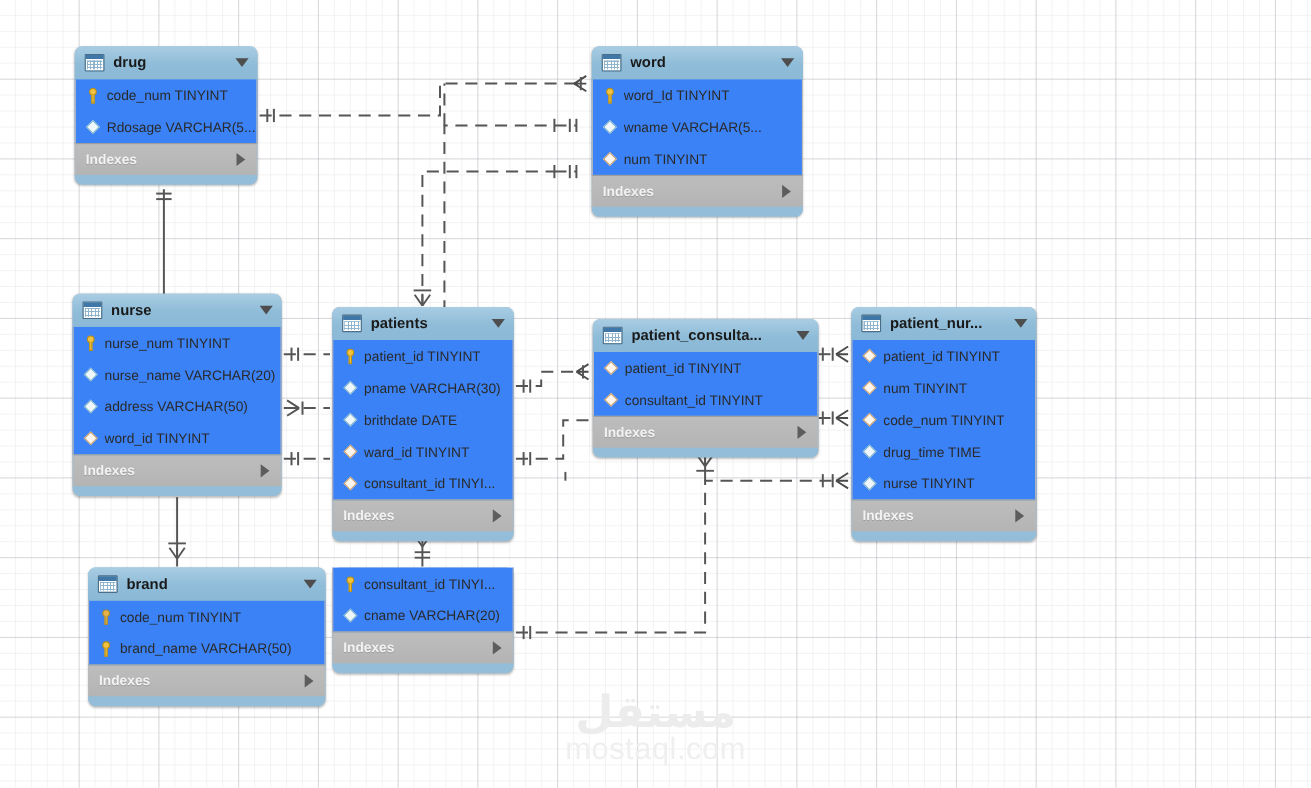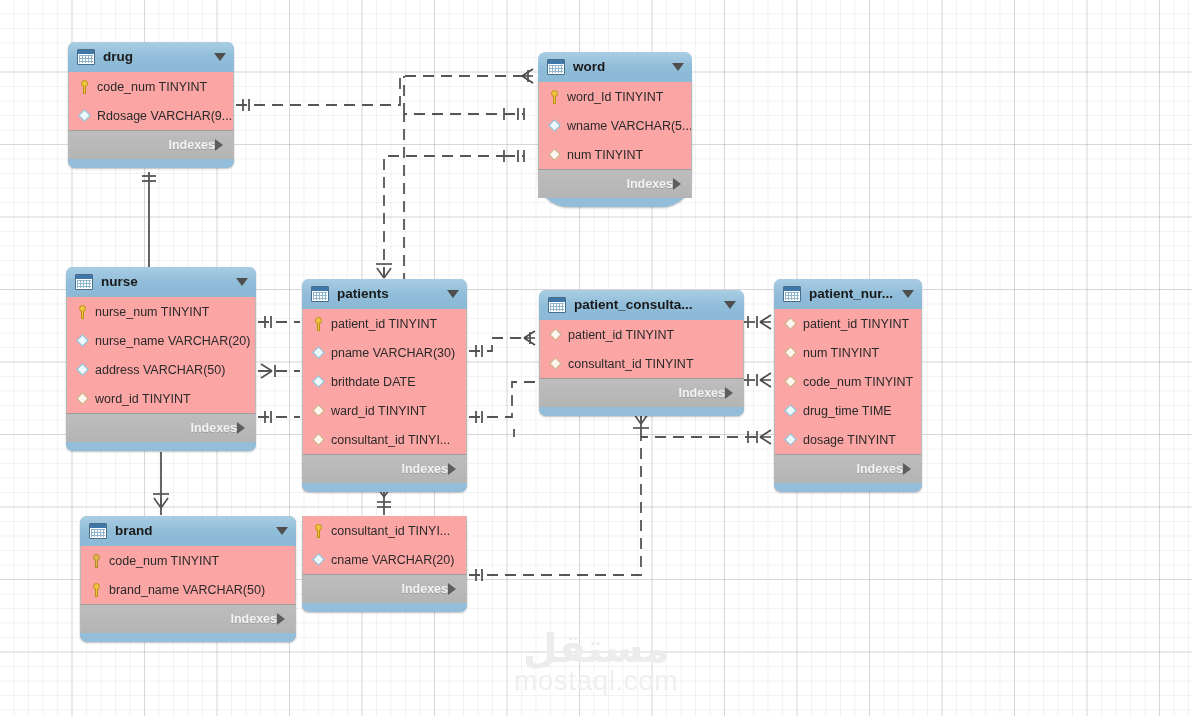--- a/index.html
+++ b/index.html
@@ -76,21 +76,21 @@
   .tbl-name{
     font-weight:bold;font-size:13.5px;color:#1a1a1a;
     white-space:nowrap;overflow:hidden;flex:1 1 auto;
   }
   .caret{
     width:0;height:0;flex:0 0 auto;
     border-left:6px solid transparent;border-right:6px solid transparent;
     border-top:8px solid #4e4e4e;margin-left:6px;
   }
   .tbl-body{
-    background:#fca5a5;border-left:1px solid #b9b9b9;border-right:1px solid #b9b9b9;
+    background:#3b82f6;border-left:1px solid #b9b9b9;border-right:1px solid #b9b9b9;
   }
   .col{
     height:29px;display:flex;align-items:center;
     padding-left:8px;font-size:12.5px;color:#2a2a2a;
     white-space:nowrap;overflow:hidden;
   }
   .col .gl{flex:0 0 16px;width:16px;height:16px;margin-right:4px;position:relative;}
   .col-txt{overflow:hidden;text-overflow:clip;white-space:nowrap;}
 
   
@@ -117,21 +117,20 @@
   .tbl-idx{
     height:28px;display:flex;align-items:center;
     background:linear-gradient(to bottom,#bdbdbd 0%,#b4b4b4 100%);
     border-left:1px solid #b9b9b9;border-right:1px solid #b9b9b9;
     border-top:1px solid #9d9d9d;
     padding:0 10px 0 9px;
   }
   .idx-txt{
     flex:1 1 auto;font-weight:bold;font-size:12.5px;color:#f3f3f3;
     text-shadow:0 1px 0 rgba(0,0,0,0.15);
-    text-align:right;
   }
   .idx-arrow{
     width:0;height:0;flex:0 0 auto;
     border-top:6px solid transparent;border-bottom:6px solid transparent;
     border-left:8px solid #5d5d5d;
   }
 </style>
 </head>
 <body>
 
@@ -280,29 +279,29 @@
           <span class="tbl-name">drug</span>
           <span class="caret"></span>
         </div>
         <div class="tbl-body">
           <div class="col">
             <span class="gl key"></span>
             <span class="col-txt">code_num TINYINT</span>
           </div>
           <div class="col">
             <span class="gl dia"></span>
-            <span class="col-txt">Rdosage VARCHAR(9...</span>
-          </div>
-        </div>
-        <div class="tbl-idx">
-          <span class="idx-txt">Indexes</span>
-          <span class="idx-arrow"></span>
-        </div>
-      </div>
-      <div class="tbl" style="left: 538px; top: 52px; width: 154px; border-radius: 30px;">
+            <span class="col-txt">Rdosage VARCHAR(5...</span>
+          </div>
+        </div>
+        <div class="tbl-idx">
+          <span class="idx-txt">Indexes</span>
+          <span class="idx-arrow"></span>
+        </div>
+      </div>
+      <div class="tbl" style="left: 538px; top: 42px; width: 192px;">
         <div class="tbl-head">
           <span class="tbl-ico"></span>
           <span class="tbl-name">word</span>
           <span class="caret"></span>
         </div>
         <div class="tbl-body">
           <div class="col">
             <span class="gl key"></span>
             <span class="col-txt">word_Id TINYINT</span>
           </div>
@@ -396,21 +395,21 @@
           <div class="col">
             <span class="gl dia orange"></span>
             <span class="col-txt">consultant_id TINYINT</span>
           </div>
         </div>
         <div class="tbl-idx">
           <span class="idx-txt">Indexes</span>
           <span class="idx-arrow"></span>
         </div>
       </div>
-      <div class="tbl" style="left: 774px; top: 279px; width: 148px;">
+      <div class="tbl" style="left: 774px; top: 279px; width: 168px;">
         <div class="tbl-head">
           <span class="tbl-ico"></span>
           <span class="tbl-name">patient_nur...</span>
           <span class="caret"></span>
         </div>
         <div class="tbl-body">
           <div class="col">
             <span class="gl dia orange"></span>
             <span class="col-txt">patient_id TINYINT</span>
           </div>
@@ -421,21 +420,21 @@
           <div class="col">
             <span class="gl dia orange"></span>
             <span class="col-txt">code_num TINYINT</span>
           </div>
           <div class="col">
             <span class="gl dia"></span>
             <span class="col-txt">drug_time TIME</span>
           </div>
           <div class="col">
             <span class="gl dia"></span>
-            <span class="col-txt">dosage TINYINT</span>
+            <span class="col-txt">nurse TINYINT</span>
           </div>
         </div>
         <div class="tbl-idx">
           <span class="idx-txt">Indexes</span>
           <span class="idx-arrow"></span>
         </div>
       </div>
       <div class="tbl" style="left: 80px; top: 516px; width: 216px;">
         <div class="tbl-head">
           <span class="tbl-ico"></span>

